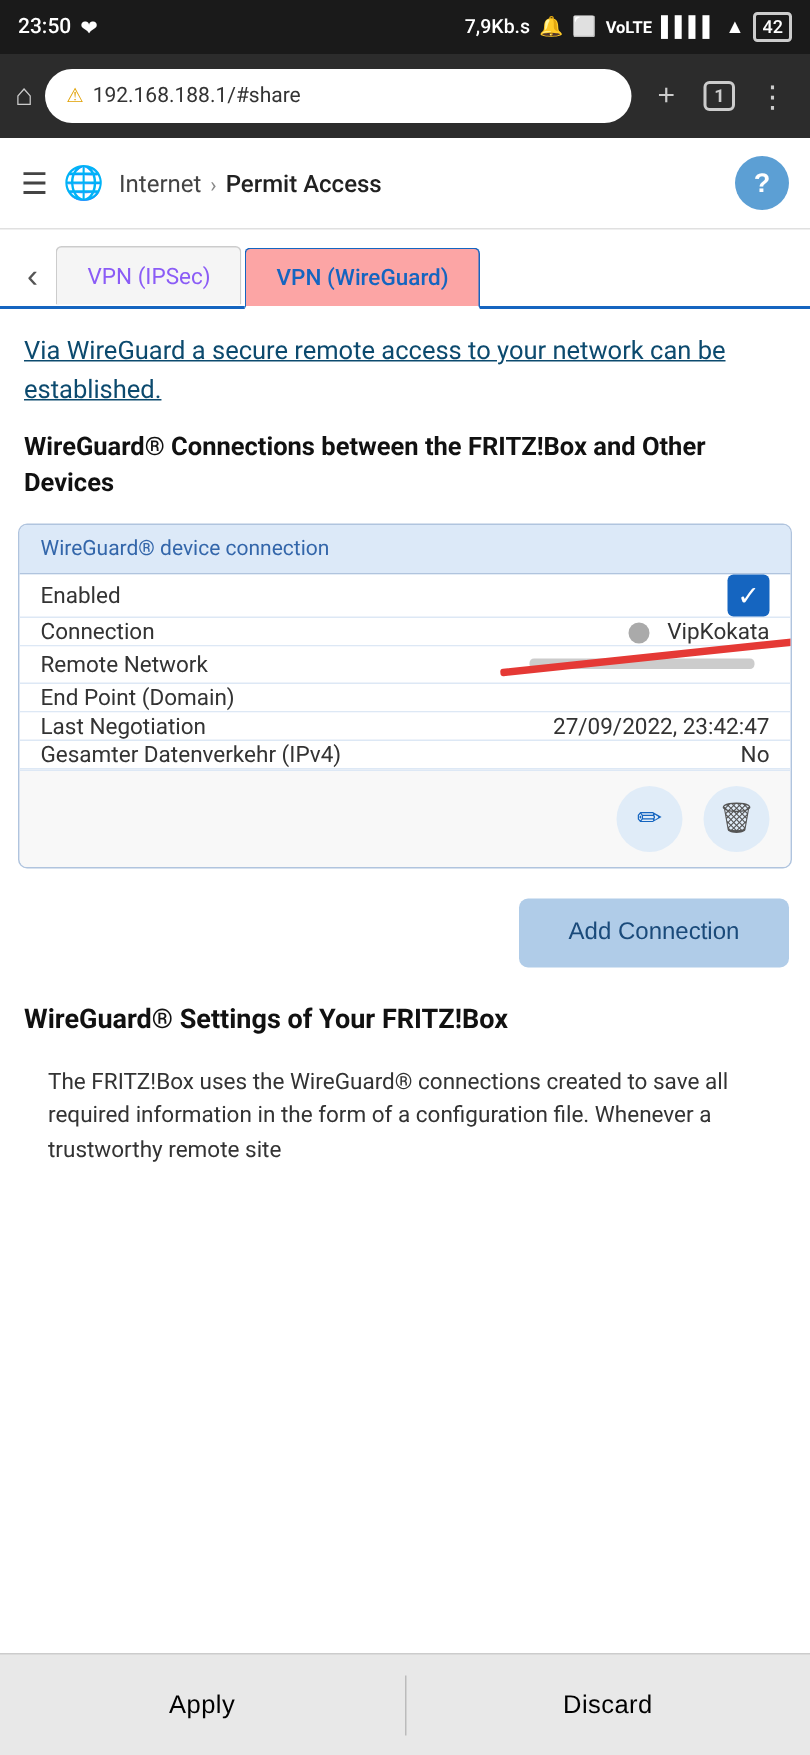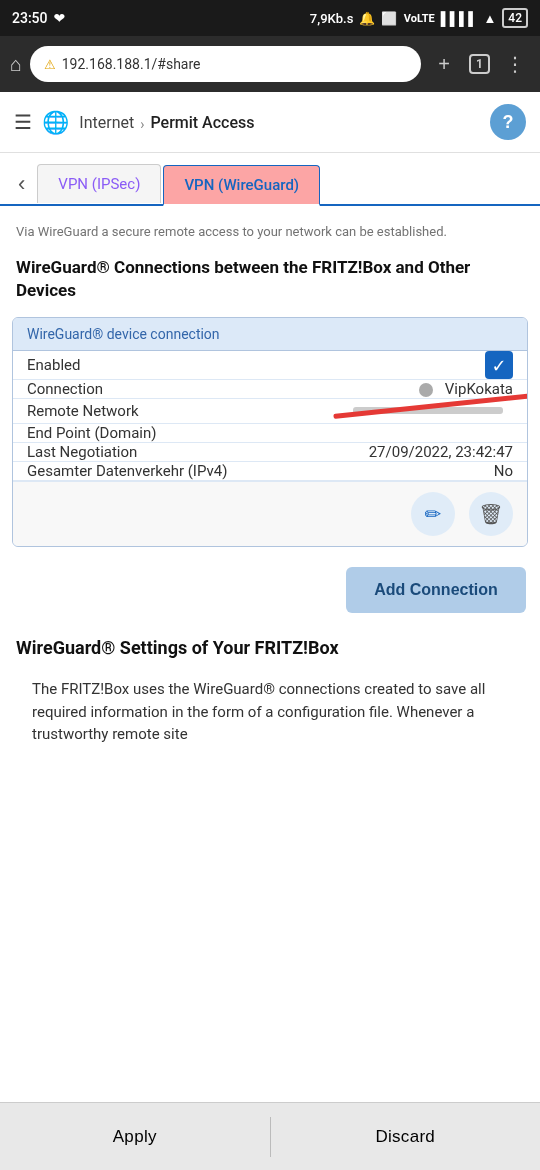--- a/index.html
+++ b/index.html
@@ -163,23 +163,24 @@
       border-color: #1565c0;
       border-bottom: 2px solid #fff;
       font-weight: 500;
       position: relative;
       bottom: -2px;
     }
 
     
     .description {
       padding: 16px 16px 6px;
-      font-size: 13px;
-      color: #737373;
+      font-size: 17px;
+      color: #0c4a6e;
       line-height: 1.5;
+      text-decoration: underline;
     }
 
     
     .section-title {
       padding: 8px 16px 14px;
       font-size: 17px;
       font-weight: bold;
       line-height: 1.4;
       color: #111;
     }
@@ -272,21 +273,21 @@
       justify-content: flex-end;
       padding: 20px 14px 10px;
     }
     .add-connection-btn {
       background: #b0cce8;
       color: #1a4a7a;
       border: none;
       border-radius: 6px;
       padding: 14px 24px;
       font-size: 16px;
-      font-weight: 700;
+      font-weight: 400;
       cursor: pointer;
       min-width: 180px;
       text-align: center;
     }
 
     
     .settings-section {
       padding: 14px 16px 0;
     }
     .settings-section-title {

